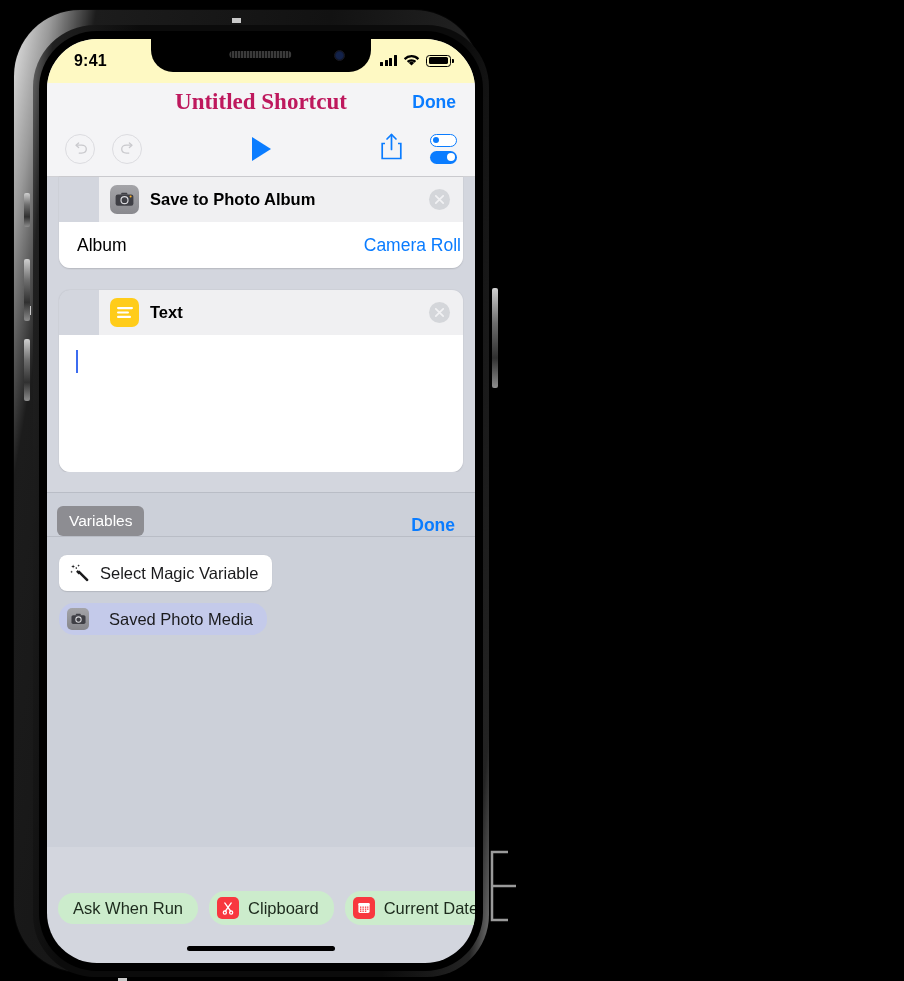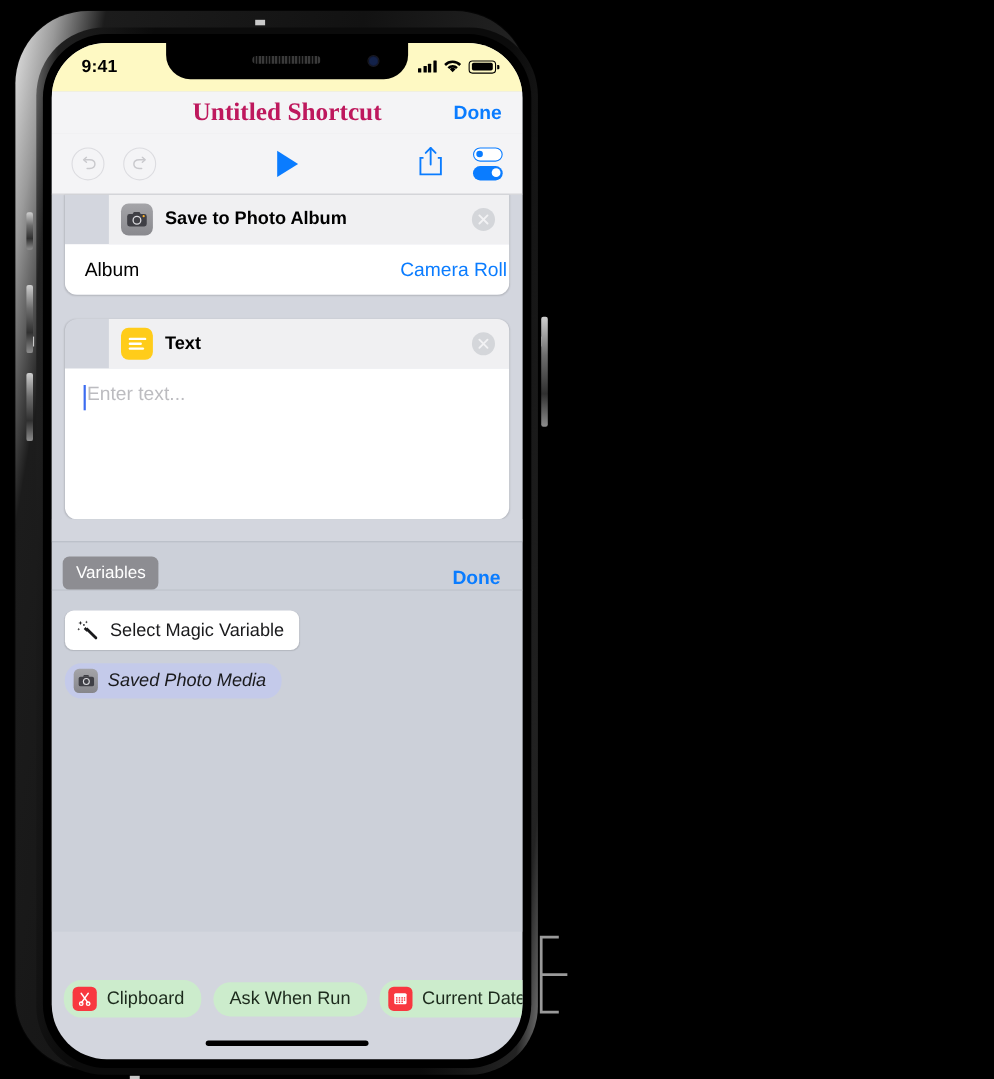--- a/index.html
+++ b/index.html
@@ -175,22 +175,22 @@
   }
   .kb-done { color:#0a7cff; font-size: 17.5px; font-weight: bold; }
 
   .kb-panel { background:#ccd0d9; height: 310px; padding: 18px 0 0 12px; }
   .pill-white {
     display:inline-flex; align-items:center; gap: 10px;
     background:#fff; border-radius: 8px; padding: 8px 14px 8px 11px;
     box-shadow: 0 .5px 1px rgba(0,0,0,.12); margin-bottom: 12px;
   }
   .pill-lav {
-    display:inline-flex; align-items:center; gap: 9px;
-    background:#c4caea; border-radius: 15px; padding: 5px 14px 5px 8px; font-style: italic;
+    display:inline-flex; align-items:center; gap: 20px;
+    background:#c4caea; border-radius: 15px; padding: 5px 14px 5px 8px;
   }
   .pill-txt { font-size: 16.5px; color:#1a1a1c; }
   .glyph-sm { width: 22px; height: 22px; border-radius: 5px; display:flex; align-items:center; justify-content:center; flex:none; }
   .glyph-cam-sm { background: linear-gradient(180deg,#a4a4a8,#86868b); }
 
   
   .sugg-bar {
     position:absolute; left: 0; bottom: 38px; width: 100%;
     display:flex; gap: 11px; padding-left: 11px; align-items:center;
   }
@@ -337,21 +337,20 @@
             </div>
             <div class="card-title">Text</div>
             <div class="x-btn">
               <svg width="11" height="11" viewBox="0 0 11 11">
                 <path d="M1.8 1.8 9.2 9.2M9.2 1.8 1.8 9.2" stroke="#f2f2f4" stroke-width="1.7" stroke-linecap="round"></path>
               </svg>
             </div>
           </div>
           <div class="card-body-text">
             <div class="caret"></div>
-            <div class="placeholder">Enter text...</div>
           </div>
         </div>
 
         <div class="kb-top-gap"></div>
       </div>
 
       <div class="kb-bar">
         <div class="var-tab">Variables</div>
         <div class="kb-done">Done</div>
       </div>
@@ -378,32 +377,32 @@
                 <path d="M5.6 2.6 6.7.7h5.1l1.1 1.9z" fill="#3f3f45"></path>
                 <circle cx="9.5" cy="8.2" r="3.4" fill="none" stroke="#d8d8dc" stroke-width="1.3"></circle>
               </svg>
             </div>
             <span class="pill-txt">Saved Photo Media</span>
           </div>
         </div>
       </div>
 
       <div class="sugg-bar">
+        <div class="sugg">
+          <span>Ask When Run</span>
+        </div>
         <div class="sugg with-icon">
           <span class="glyph-sm glyph-red">
             <svg width="14" height="14" viewBox="0 0 16 16">
               <path d="M4.3 2.2 11.3 12M11.7 2.2 4.7 12" stroke="#fff" stroke-width="1.5" stroke-linecap="round"></path>
               <circle cx="4.4" cy="13.1" r="1.8" fill="none" stroke="#fff" stroke-width="1.4"></circle>
               <circle cx="11.6" cy="13.1" r="1.8" fill="none" stroke="#fff" stroke-width="1.4"></circle>
             </svg>
           </span>
           <span>Clipboard</span>
-        </div>
-        <div class="sugg">
-          <span>Ask When Run</span>
         </div>
         <div class="sugg with-icon">
           <span class="glyph-sm glyph-red">
             <svg width="14" height="14" viewBox="0 0 16 16">
               <rect x="1.6" y="2.4" width="12.8" height="11.2" rx="1.6" fill="#fff"></rect>
               <rect x="1.6" y="2.4" width="12.8" height="2.8" rx="1.4" fill="#fff"></rect>
               <g fill="#f8383f">
                 <rect x="3.4" y="6.3" width="1.6" height="1.5"></rect>
                   <rect x="6.2" y="6.3" width="1.6" height="1.5"></rect>
                 <rect x="9" y="6.3" width="1.6" height="1.5"></rect>

